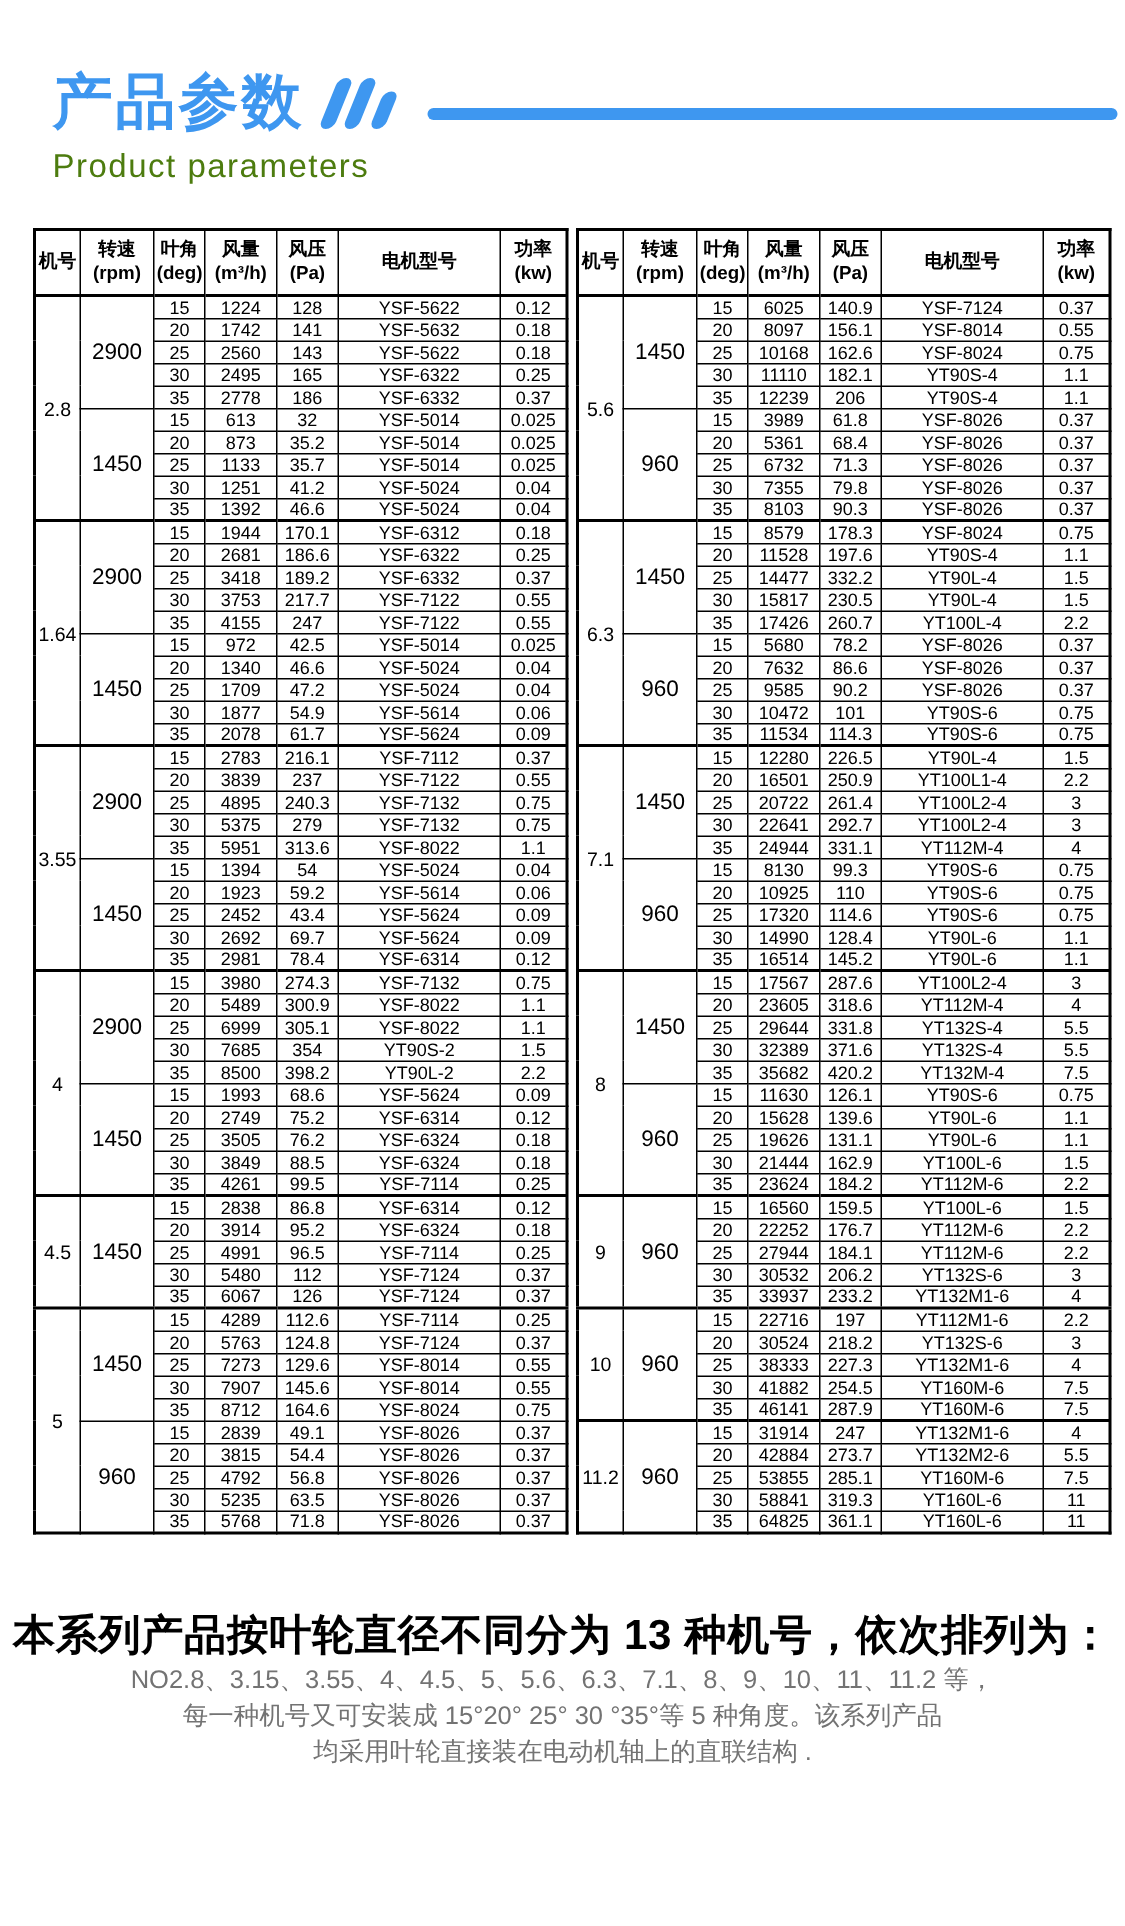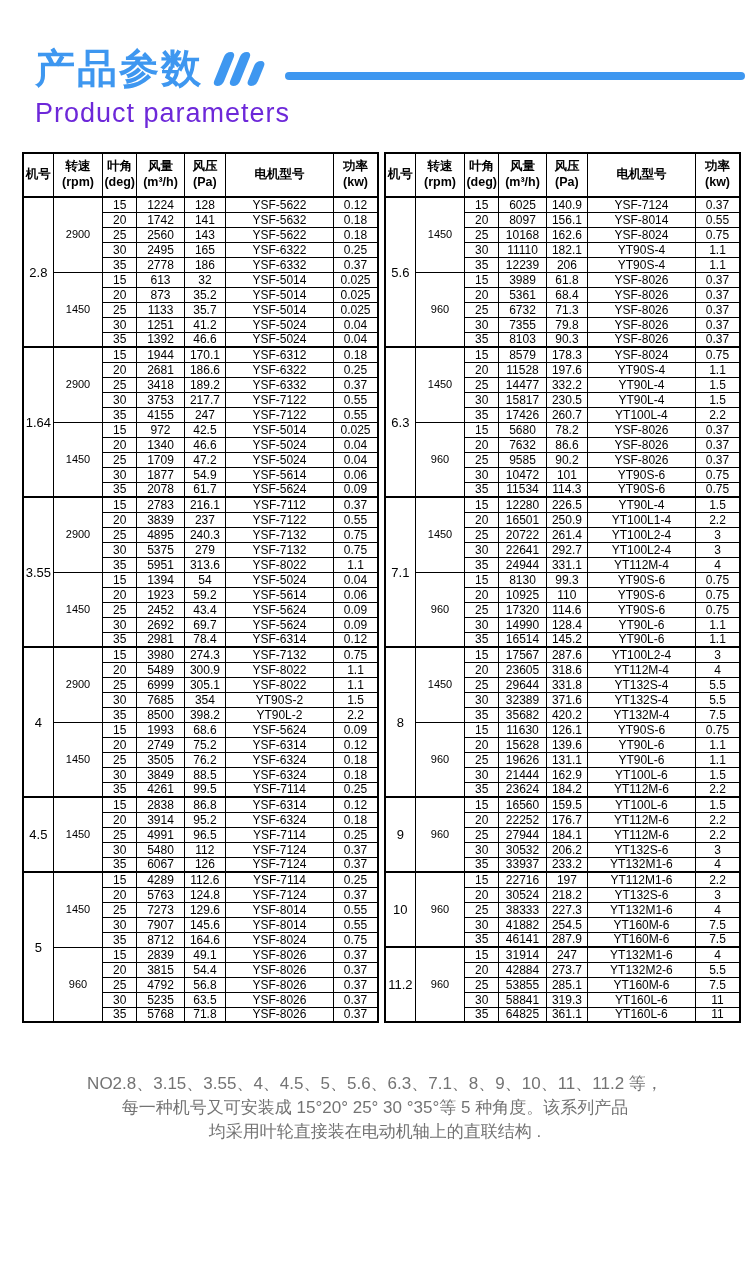--- a/index.html
+++ b/index.html
@@ -9,32 +9,32 @@
   
   .header { position:absolute; top:48px; left:35px; right:0; }
   .title-row { display:flex; align-items:center;text-align:right; }
   .page-title { font-size:40px; font-weight:bold; color:#3e97f0; letter-spacing:2px; line-height:1; }
   .slashes { display:flex; align-items:flex-end; gap:6px; margin-left:16px; height:40px; padding-bottom:2px; }
   .slash { width:10px; background:#3e97f0; border-radius:6px; transform:skewX(-22deg); }
   .slash:nth-child(1){ height:34px; }
   .slash:nth-child(2){ height:34px; }
   .slash:nth-child(3){ height:25px; }
   .header-line { position:absolute; left:250px; right:5px; top:24px; height:8px; border-radius:4px; background:#3e97f0; }
-  .subtitle { margin-top:10px; font-size:27px; color:#6d28d9; letter-spacing:1px; }
+  .subtitle { margin-top:10px; font-size:22px; color:#4d7c0f; letter-spacing:1px; }
 
   
   .tables { position:absolute; top:152px; left:22px; width:719px; display:flex; gap:5px; }
   .tbl-wrap { flex:1 1 0;border-radius:24px; }
   table { width:100%; border-collapse:collapse; table-layout:fixed; border:2px solid #000; }
   th, td { border:1px solid #000; text-align:center; vertical-align:middle; color:#000;
            overflow:hidden; white-space:nowrap; }
   th { font-size:12.5px; font-weight:bold; height:44px; line-height:1.25; padding:2px 0; }
   td { font-size:12px; height:15px; line-height:1; padding:0; }
   td.model-cell { font-size:13px; }
-  td.rpm-cell { font-size:11px; }
+  td.rpm-cell { font-size:15px; }
   tr.group-start td { border-top:2px solid #000; }
 
   
   .footer { position:absolute; top:1072px; left:0; width:750px; text-align:center; color:#000; }
   .footer-line1 { font-size:28px; font-weight:bold; letter-spacing:0.5px; line-height:1.3; }
   .footer-line { font-size:17px; font-weight:normal; color:#737373; margin-top:0; line-height:1.4; }
 </style>
 </head>
 <body>
 
@@ -907,18 +907,19 @@
               <td>361.1</td>
               <td>YT160L-6</td>
               <td>11</td>
             </tr>
           </tbody>
         </table>
     </div>
   </div>
 
   <div class="footer">
+    <div class="footer-line1">本系列产品按叶轮直径不同分为 13 种机号，依次排列为：</div>
     <div class="footer-line">NO2.8、3.15、3.55、4、4.5、5、5.6、6.3、7.1、8、9、10、11、11.2 等，</div>
     <div class="footer-line">每一种机号又可安装成 15°20° 25° 30 °35°等 5 种角度。该系列产品</div>
     <div class="footer-line">均采用叶轮直接装在电动机轴上的直联结构 .</div>
   </div>
 
 </div>
 
 </body></html>

